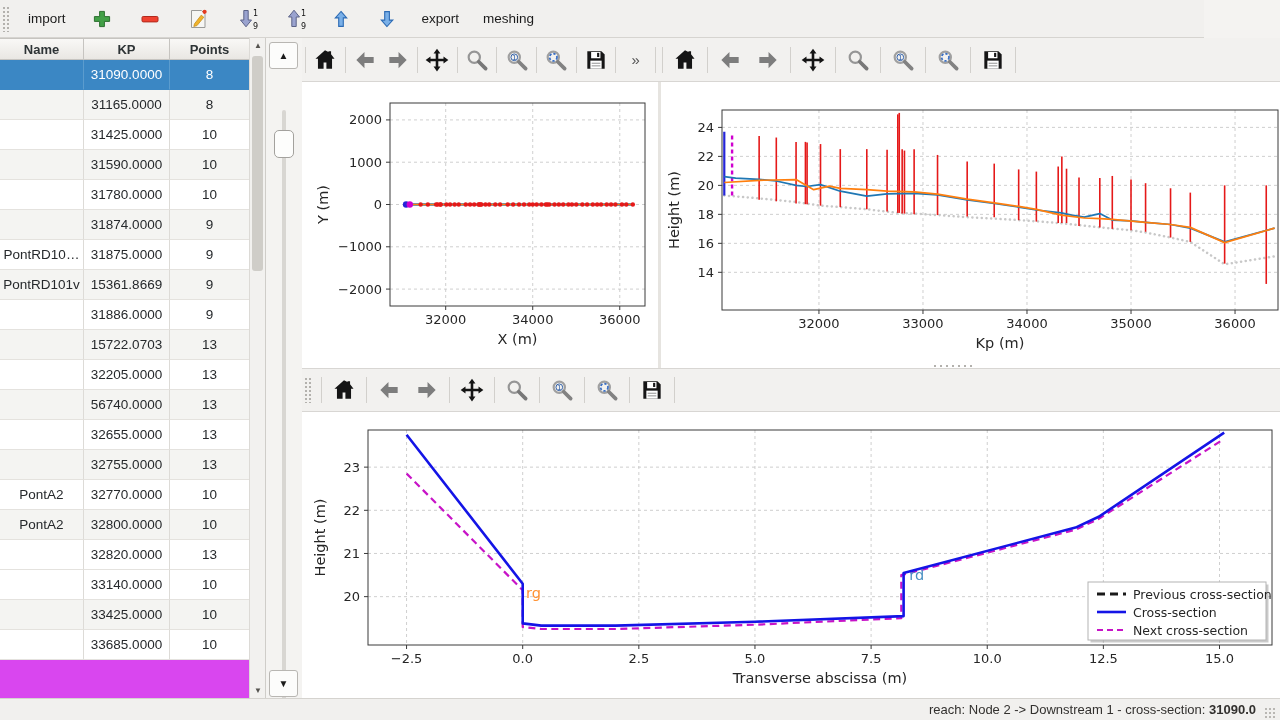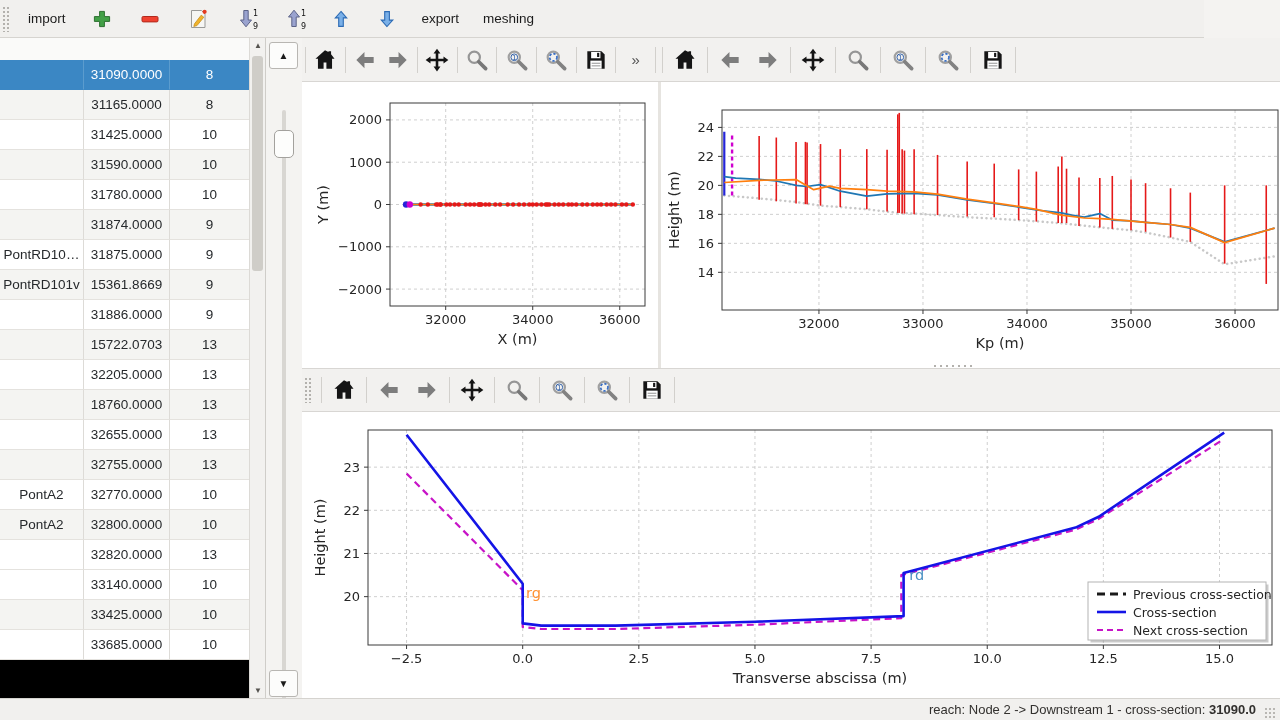--- a/index.html
+++ b/index.html
@@ -11,21 +11,21 @@
     background:radial-gradient(circle,#b3b1ad 1px,transparent 1.3px); background-size:4px 4px; }
   .mbtn { display:flex; align-items:center; gap:6px; border:none; background:transparent;
     font-family:inherit; font-size:13.5px; color:#1c1c1c; padding:5px 9px; margin:0 3px; border-radius:3px; }
   .mbtn svg { display:block; }
   .tbl-panel { position:absolute; left:0; top:38px; width:266px; height:660px; background:#fafaf9;
     border-right:1px solid #cfcdc9; }
   .tbl-head { display:flex; height:22px; }
   .tbl-head .hc { background:linear-gradient(#f9f8f6,#e9e7e3); border:1px solid #c6c4c0; border-left:none;
     font-size:13px; font-weight:bold; color:#2e3436; display:flex; align-items:center; justify-content:center; }
   .hc:first-child { border-left:1px solid #c6c4c0; border-left-width:0; }
-  .tbl-body { position:absolute; left:0; top:22px; width:250px; height:638px; overflow:hidden; background:#000000; }
+  .tbl-body { position:absolute; left:0; top:22px; width:250px; height:638px; overflow:hidden; background:#d946ef; }
   .trow { display:flex; height:30px; background:#fff; }
   .trow.alt { background:#f4f4f2; }
   .trow.sel { background:#3b87c4; color:#fff; }
   .tc { border-right:1px solid #dddbd7; border-bottom:1px solid #e4e2de; font-size:13.5px;
     display:flex; align-items:center; justify-content:center; color:#26292c; overflow:hidden; white-space:nowrap; }
   .trow.sel .tc { color:#fff; border-right-color:#5b9cce; border-bottom-color:#3b87c4; }
   .c-name { width:84px; } .c-kp { width:86px; } .c-pts { width:80px; }
   .tbl-sb { position:absolute; right:0; top:0; width:16px; height:660px; background:#f2f1ef; border-left:1px solid #dcdad6; }
   .sb-btn { width:16px; height:15px; font-size:8px; color:#55534f; display:flex; align-items:center; justify-content:center; }
   .sb-btn.bottom { position:absolute; bottom:0; }
@@ -124,20 +124,25 @@
   </button>
   <button class="mbtn">
     <span>export</span>
   </button>
   <button class="mbtn">
     <span>meshing</span>
   </button>
 </div>
 
 <div class="tbl-panel">
+  <div class="tbl-head">
+    <div class="hc c-name">Name</div>
+    <div class="hc c-kp">KP</div>
+    <div class="hc c-pts">Points</div>
+  </div>
   <div class="tbl-body">
       <div class="trow sel">
         <div class="tc c-name"></div>
         <div class="tc c-kp">31090.0000</div>
         <div class="tc c-pts">8</div>
       </div>
       <div class="trow alt">
         <div class="tc c-name"></div>
         <div class="tc c-kp">31165.0000</div>
         <div class="tc c-pts">8</div>
@@ -182,21 +187,21 @@
         <div class="tc c-kp">15722.0703</div>
         <div class="tc c-pts">13</div>
       </div>
       <div class="trow">
         <div class="tc c-name"></div>
         <div class="tc c-kp">32205.0000</div>
         <div class="tc c-pts">13</div>
       </div>
       <div class="trow alt">
         <div class="tc c-name"></div>
-        <div class="tc c-kp">18760.0000</div>
+        <div class="tc c-kp">56740.0000</div>
         <div class="tc c-pts">13</div>
       </div>
       <div class="trow">
         <div class="tc c-name"></div>
         <div class="tc c-kp">32655.0000</div>
         <div class="tc c-pts">13</div>
       </div>
       <div class="trow alt">
         <div class="tc c-name"></div>
         <div class="tc c-kp">32755.0000</div>

